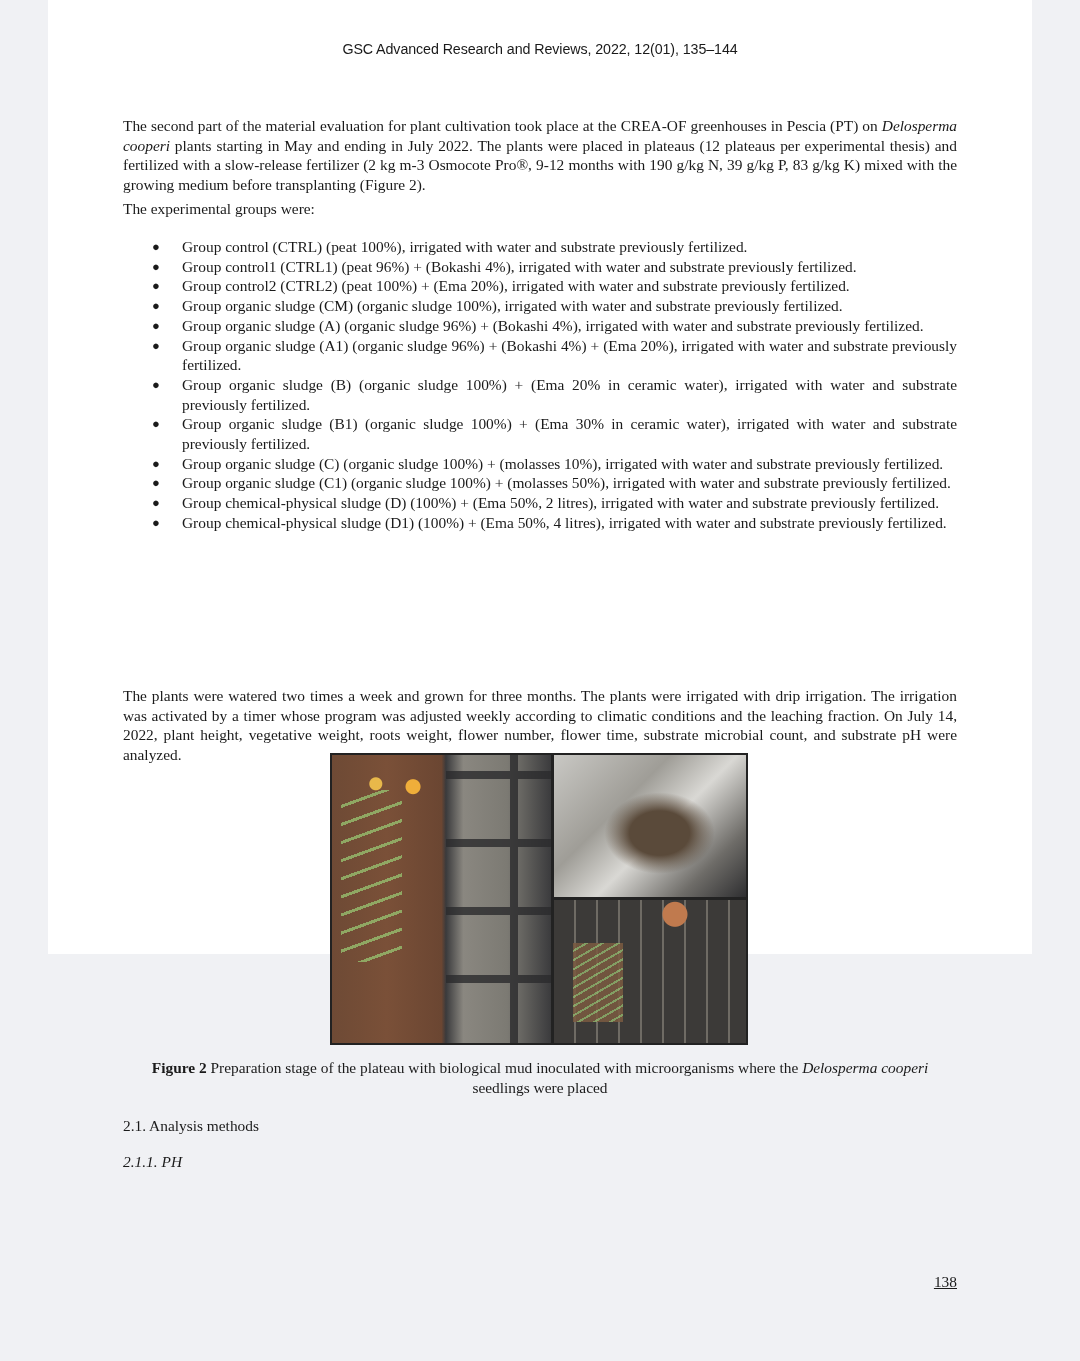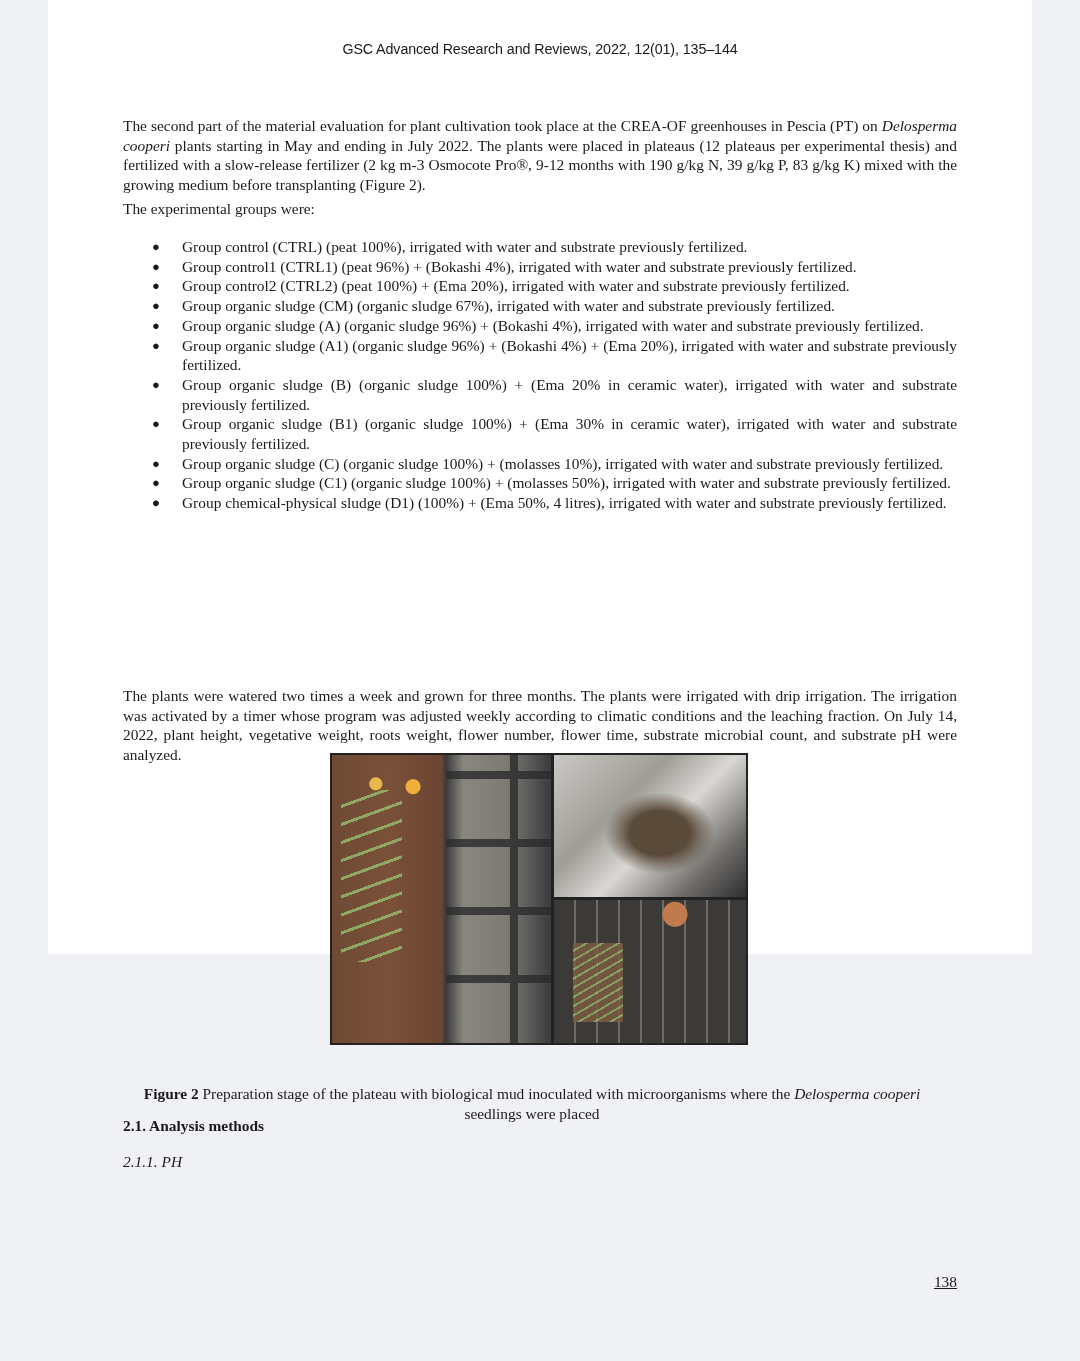--- a/index.html
+++ b/index.html
@@ -77,26 +77,26 @@
         radial-gradient(circle at 63% 10%, #c07a4e 0 12px, transparent 13px),
         repeating-linear-gradient(90deg, #3c3a38 0 20px, #6f6b64 20px 22px),
         linear-gradient(180deg, #b7b2aa 0%, #8c877f 30%, #4a4743 60%, #77716a 100%);
     }
     .photo-right-bottom::before {
       content: ""; position: absolute; left: 10%; top: 30%; width: 26%; height: 55%;
       background: repeating-linear-gradient(150deg, #7a5a40 0 6px, #8fb06b 6px 8px);
       opacity: 0.85;
     }
     .caption {
-      position: absolute; top: 1058px; left: 67px; width: 834px;
-      text-align: center; font-size: 15.4px; line-height: 20px; margin-top: 26px;
+      position: absolute; top: 1058px; left: 75px; width: 834px;
+      text-align: center; font-size: 15.4px; line-height: 20px;
     }
     .heading {
       position: absolute; top: 1117px; left: 75px;
-      font-size: 15.4px; font-weight: bold;
+      font-size: 15.4px; font-weight: normal;
     }
     .subheading {
       position: absolute; top: 1153px; left: 75px;
       font-size: 15.4px; font-style: italic; text-align: center;
     }
     .p4 { top: 1183px; }
     .page-number {
       position: absolute; top: 1273px; right: 75px; font-size: 15.4px; text-decoration: underline;
     }
     i { font-style: italic; }
@@ -111,28 +111,28 @@
   <p class="content p1">
     <span>The second part of the material evaluation for plant cultivation took place at the CREA-OF greenhouses in Pescia (PT) on </span><i>Delosperma cooperi</i><span>  plants starting in May and ending in July 2022. The plants were placed in plateaus (12 plateaus per experimental thesis) and fertilized with a slow-release fertilizer (2 kg m-3 Osmocote Pro®, 9-12 months with 190 g/kg N, 39 g/kg P, 83 g/kg K) mixed with the growing medium before transplanting (Figure 2).</span>
   </p>
 
   <p class="content p2">The experimental groups were:</p>
 
   <ul class="groups">
     <li><span class="bullet">●</span><span>Group control (CTRL) (peat 100%), irrigated with water and substrate previously fertilized.</span></li>
     <li><span class="bullet">●</span><span>Group control1 (CTRL1) (peat 96%) + (Bokashi 4%), irrigated with water and substrate previously fertilized.</span></li>
     <li><span class="bullet">●</span><span>Group control2 (CTRL2) (peat 100%) + (Ema 20%), irrigated with water and substrate previously fertilized.</span></li>
-    <li><span class="bullet">●</span><span>Group organic sludge (CM) (organic sludge 67%), irrigated with water and substrate previously fertilized.</span></li>
+    <li><span class="bullet">●</span><span>Group organic sludge (CM) (organic sludge 100%), irrigated with water and substrate previously fertilized.</span></li>
     <li><span class="bullet">●</span><span>Group organic sludge (A) (organic sludge 96%) + (Bokashi 4%), irrigated with water and substrate previously fertilized.</span></li>
     <li><span class="bullet">●</span><span>Group organic sludge (A1) (organic sludge 96%) + (Bokashi 4%) + (Ema 20%), irrigated with water and substrate previously fertilized.</span></li>
     <li><span class="bullet">●</span><span>Group organic sludge (B) (organic sludge 100%) + (Ema 20% in ceramic water), irrigated with water and substrate previously fertilized.</span></li>
     <li><span class="bullet">●</span><span>Group organic sludge (B1) (organic sludge 100%) + (Ema 30% in ceramic water), irrigated with water and substrate previously fertilized.</span></li>
     <li><span class="bullet">●</span><span>Group organic sludge (C) (organic sludge 100%) + (molasses 10%), irrigated with water and substrate previously fertilized.</span></li>
     <li><span class="bullet">●</span><span>Group organic sludge (C1) (organic sludge 100%) + (molasses 50%), irrigated with water and substrate previously fertilized.</span></li>
-    <li><span class="bullet">●</span></li>
+    <li><span class="bullet">●</span><span>Group chemical-physical sludge (D) (100%) + (Ema 50%, 2 litres), irrigated with water and substrate previously fertilized.</span></li>
     <li><span class="bullet">●</span><span>Group chemical-physical sludge (D1) (100%) + (Ema 50%, 4 litres), irrigated with water and substrate previously fertilized.</span></li>
   </ul>
 
   <p class="content p3">The plants were watered two times a week and grown for three months. The plants were irrigated with drip irrigation. The irrigation was activated by a timer whose program was adjusted weekly according to climatic conditions and the leaching fraction. On July 14, 2022, plant height, vegetative weight, roots weight, flower number, flower time, substrate microbial count, and substrate pH were analyzed.</p>
 
   <div class="figure-frame">
     <div class="photo photo-left" title="seedling-plateau-peat-and-sludge-photo"></div>
     <div class="photo photo-right-top" title="sludge-in-plastic-bag-photo"></div>
     <div class="photo photo-right-bottom" title="full-plateau-tray-photo"></div>
   </div>

